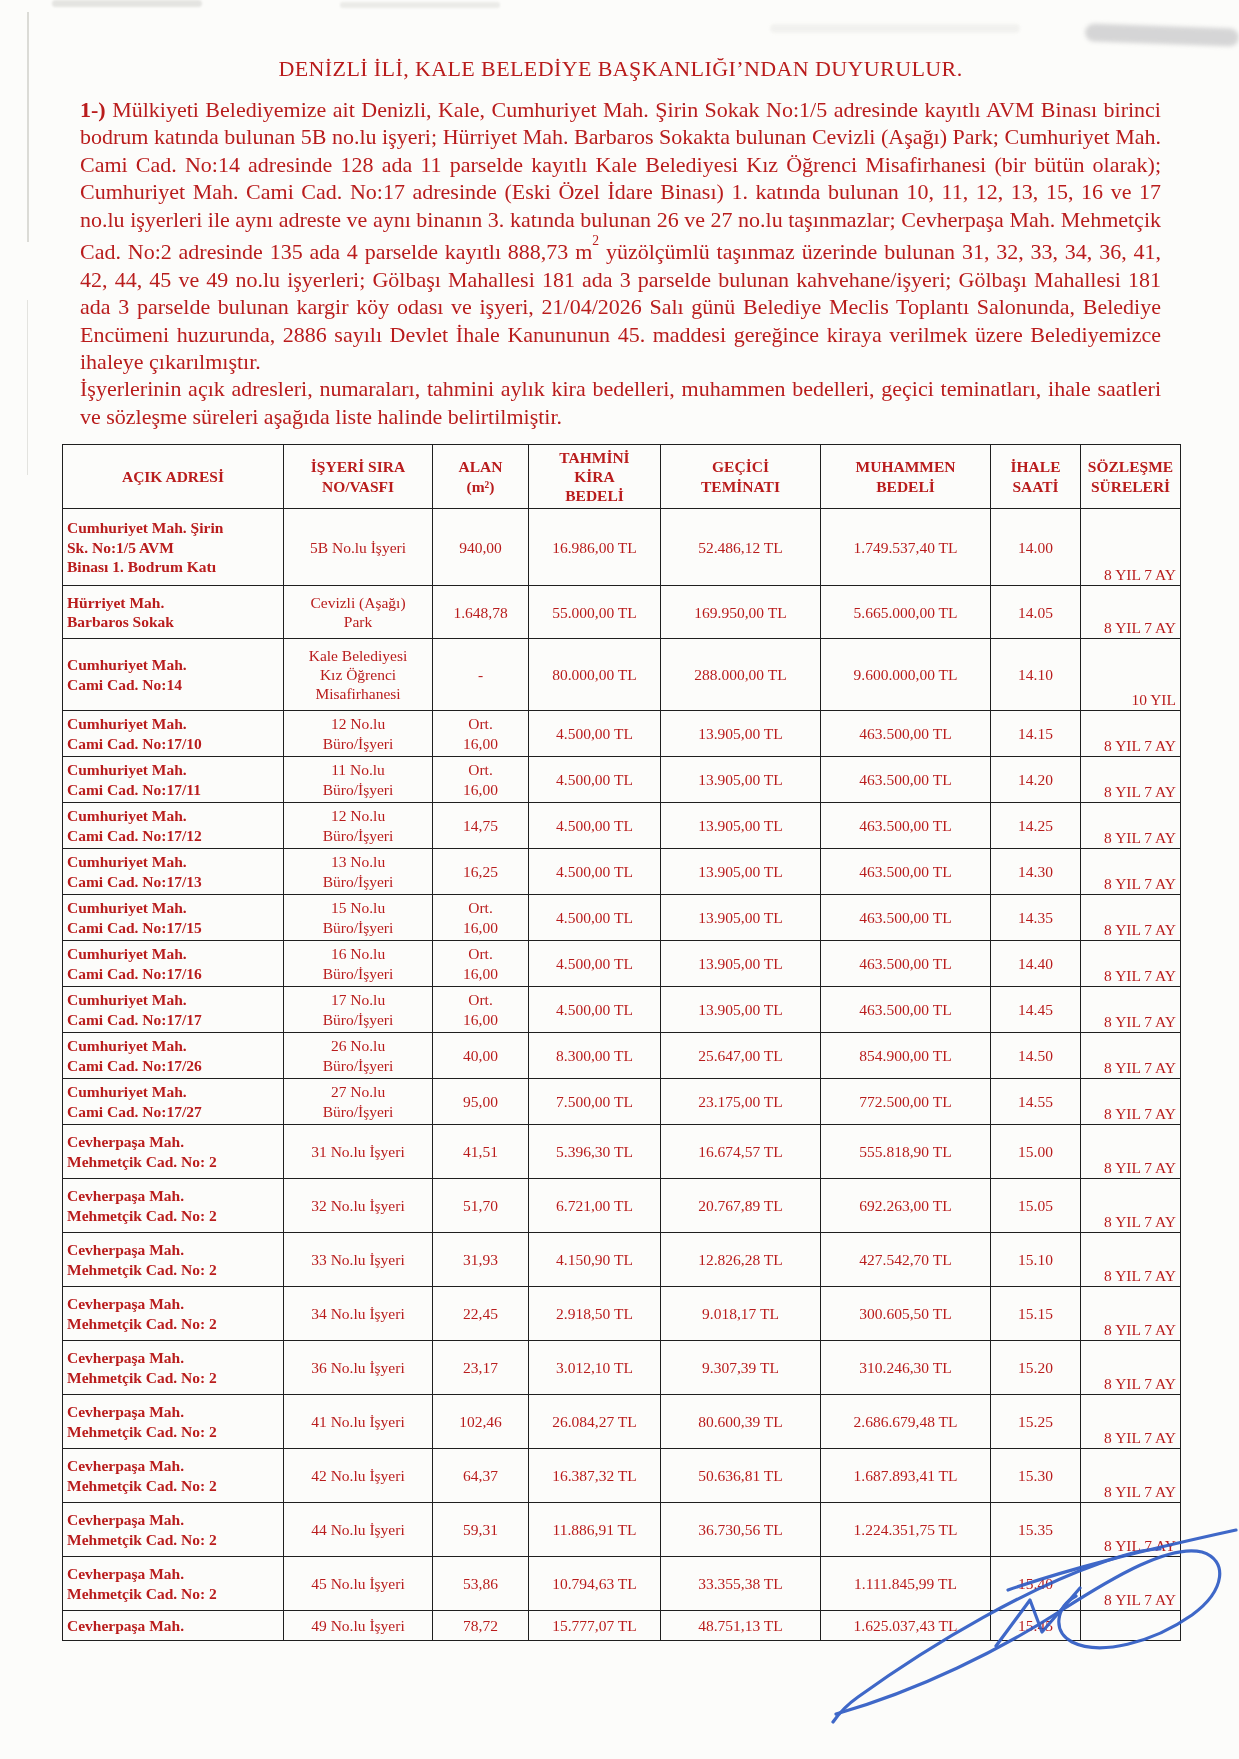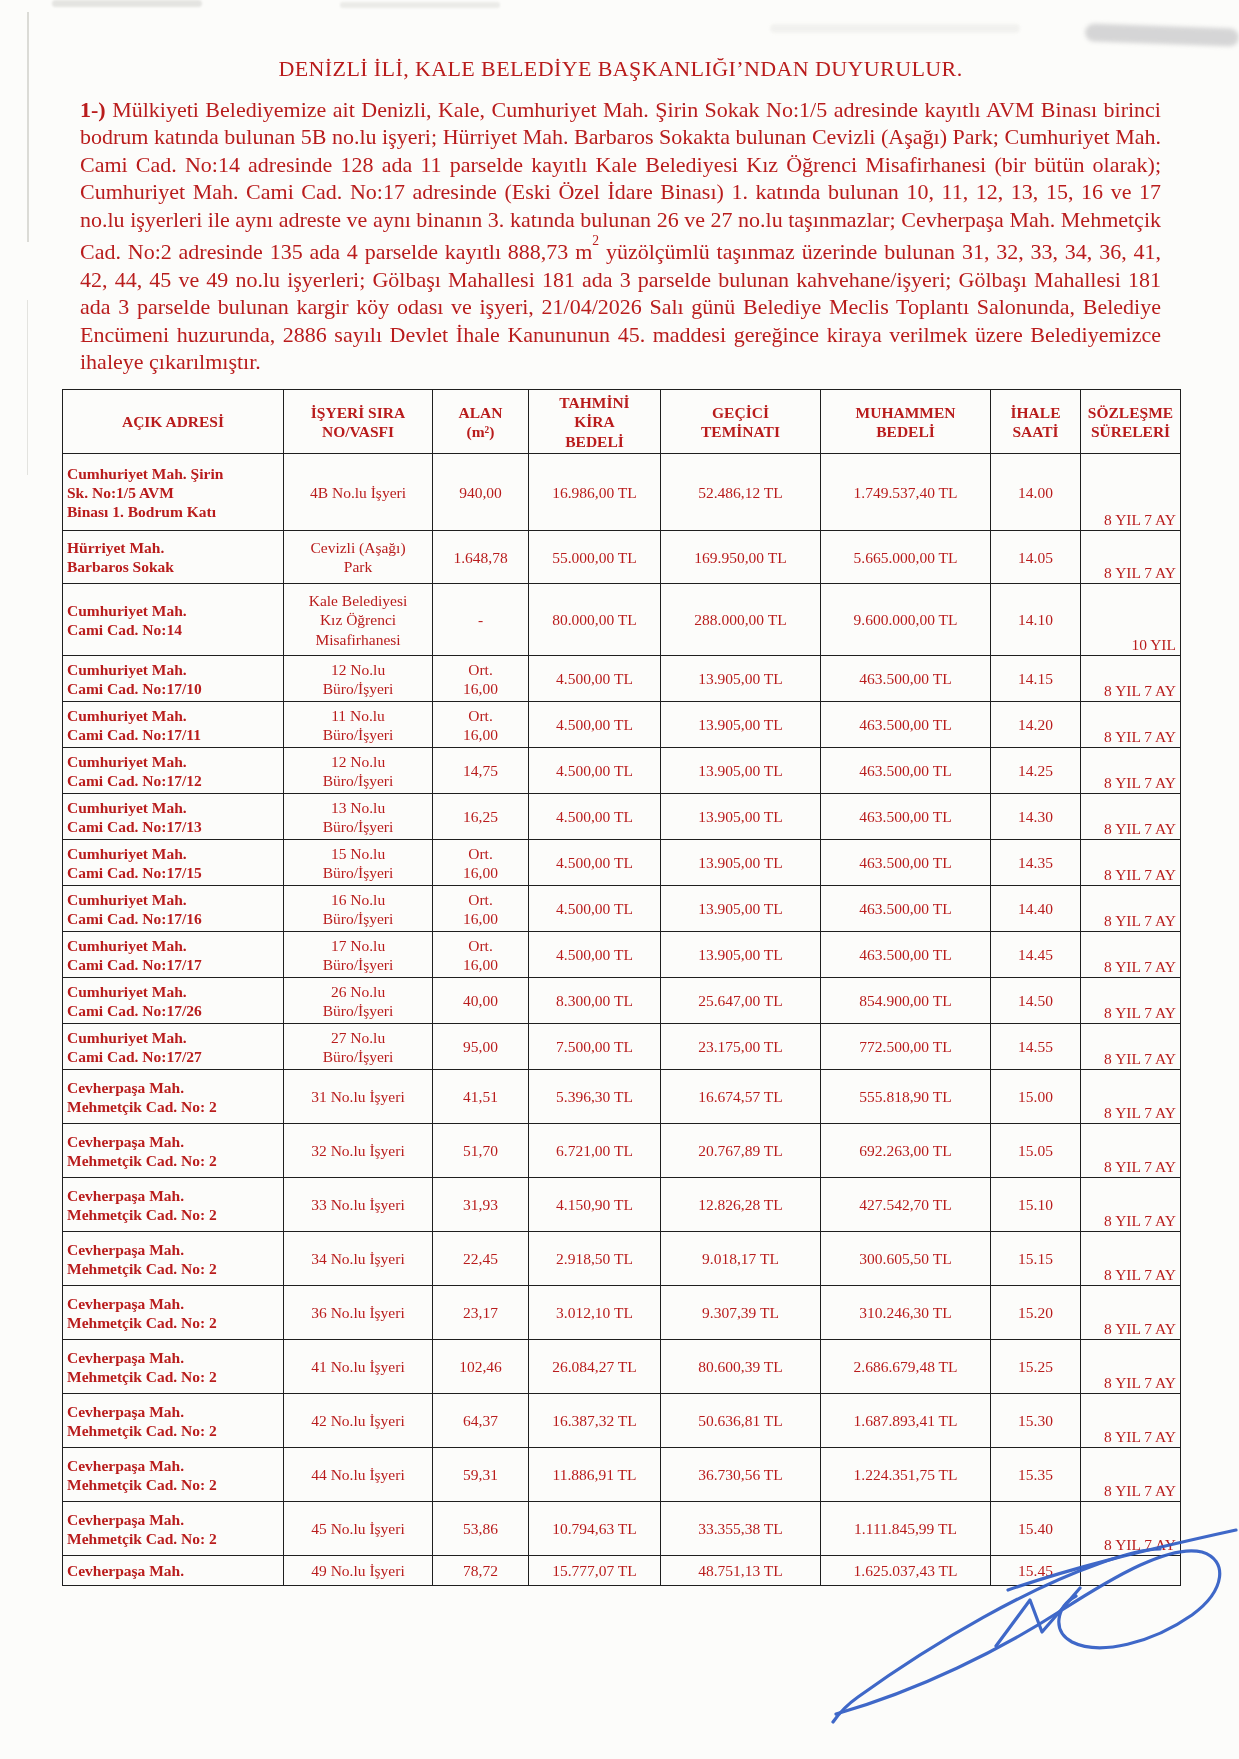--- a/index.html
+++ b/index.html
@@ -74,20 +74,21 @@
   <div class="smudge sm2"></div>
   <div class="smudge sm3"></div>
   <div class="smudge sm4"></div>
   <div class="smudge vline1"></div>
   <div class="smudge vline2"></div>
 
   <h1 class="title">DENİZLİ İLİ, KALE BELEDİYE BAŞKANLIĞI’NDAN DUYURULUR.</h1>
 
   <div class="textblock">
     <p class="para"><span class="lead">1-)</span><span> Mülkiyeti Belediyemize ait Denizli, Kale, Cumhuriyet Mah. Şirin Sokak No:1/5 adresinde kayıtlı AVM Binası birinci bodrum katında bulunan 5B no.lu işyeri; Hürriyet Mah. Barbaros Sokakta bulunan Cevizli (Aşağı) Park; Cumhuriyet Mah. Cami Cad. No:14 adresinde 128 ada 11 parselde kayıtlı Kale Belediyesi Kız Öğrenci Misafirhanesi (bir bütün olarak); Cumhuriyet Mah. Cami Cad. No:17 adresinde (Eski Özel İdare Binası) 1. katında bulunan 10, 11, 12, 13, 15, 16 ve 17 no.lu işyerleri ile aynı adreste ve aynı binanın 3. katında bulunan 26 ve 27 no.lu taşınmazlar; Cevherpaşa Mah. Mehmetçik Cad. No:2 adresinde 135 ada 4 parselde kayıtlı 888,73 m</span><sup>2</sup><span> yüzölçümlü taşınmaz üzerinde bulunan 31, 32, 33, 34, 36, 41, 42, 44, 45 ve 49 no.lu işyerleri; Gölbaşı Mahallesi 181 ada 3 parselde bulunan kahvehane/işyeri; Gölbaşı Mahallesi 181 ada 3 parselde bulunan kargir köy odası ve işyeri, 21/04/2026 Salı günü Belediye Meclis Toplantı Salonunda, Belediye Encümeni huzurunda, 2886 sayılı Devlet İhale Kanununun 45. maddesi gereğince kiraya verilmek üzere Belediyemizce ihaleye çıkarılmıştır.</span></p>
+    <p class="para">İşyerlerinin açık adresleri, numaraları, tahmini aylık kira bedelleri, muhammen bedelleri, geçici teminatları, ihale saatleri ve sözleşme süreleri aşağıda liste halinde belirtilmiştir.</p>
   </div>
 
   <table class="auction">
     <colgroup>
       <col style="width:221px">
         <col style="width:149px">
         <col style="width:96px">
         <col style="width:132px">
       <col style="width:160px">
         <col style="width:170px">
@@ -112,21 +113,21 @@
 SAATİ</th>
         <th>SÖZLEŞME
 SÜRELERİ</th>
       </tr>
     </thead>
     <tbody id="rows">
         <tr style="height: 77px;">
           <td class="c0">Cumhuriyet Mah. Şirin
 Sk. No:1/5 AVM
 Binası 1. Bodrum Katı</td>
-          <td class="c1">4B No.lu İşyeri</td>
+          <td class="c1">5B No.lu İşyeri</td>
           <td class="c2">940,00</td>
           <td class="c3">16.986,00 TL</td>
           <td class="c4">52.486,12 TL</td>
           <td class="c5">1.749.537,40 TL</td>
           <td class="c6">14.00</td>
           <td class="c7">8 YIL 7 AY</td>
         </tr>
         <tr style="height: 53px; padding-left: 19px;">
           <td class="c0">Hürriyet Mah.
 Barbaros Sokak</td>

